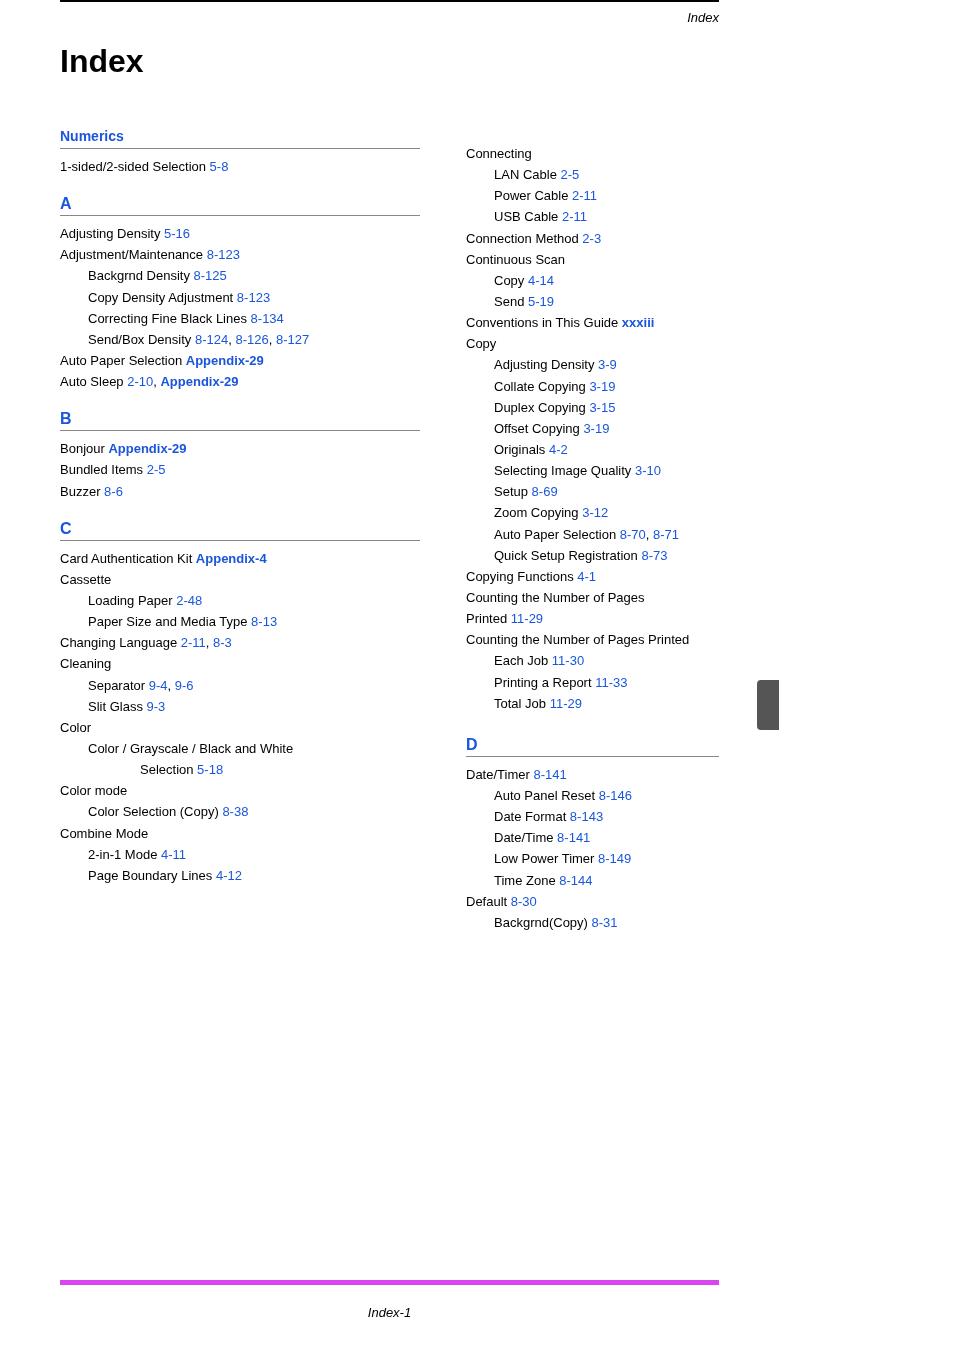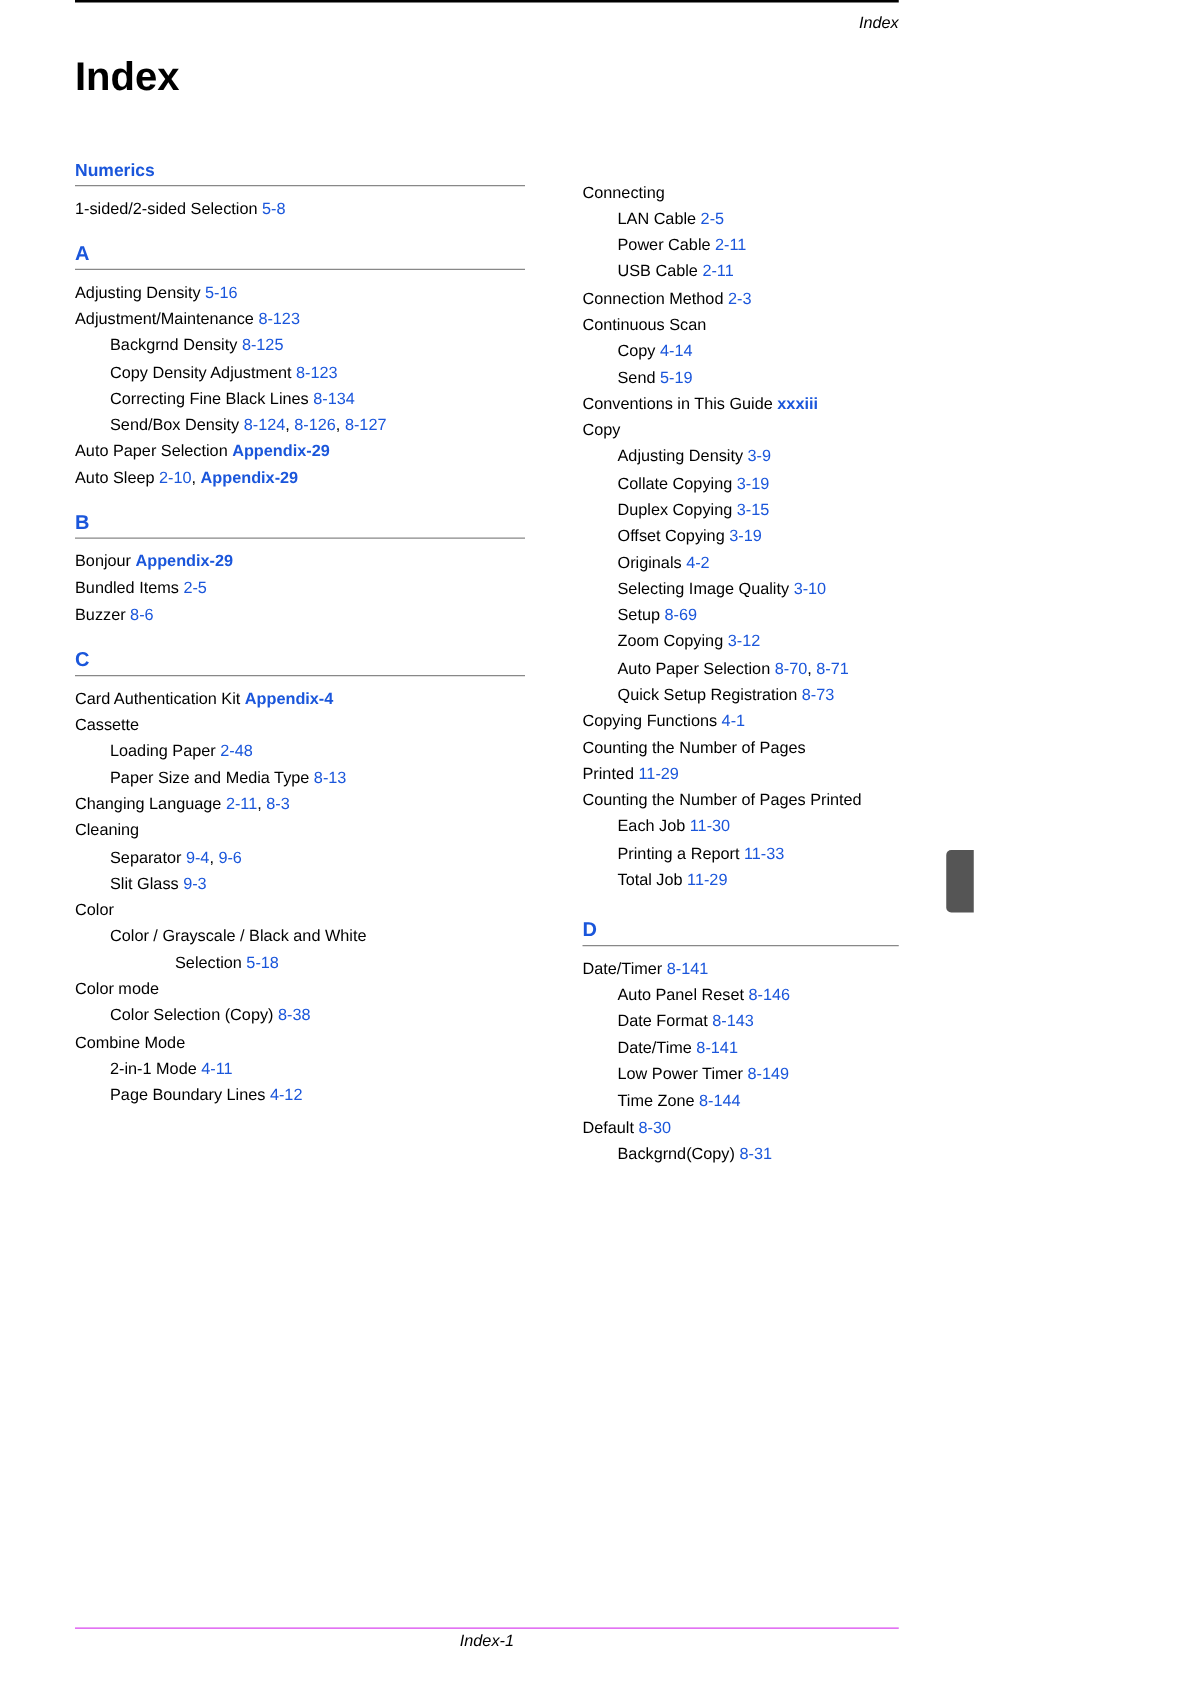--- a/index.html
+++ b/index.html
@@ -107,22 +107,22 @@
       margin-top: 18px;
       margin-bottom: 2px;
     }
 
     
     .footer-bar {
       position: absolute;
       bottom: 30px;
       left: 60px;
       right: 60px;
-      border-top: 1px solid #d946ef;
-      padding-top: 2px;
+      border-top: 5px solid #d946ef;
+      padding-top: 20px;
       display: flex;
       justify-content: center;
     }
     .footer-text {
       font-style: italic;
       font-size: 13px;
       color: #000;
     }
 
     

